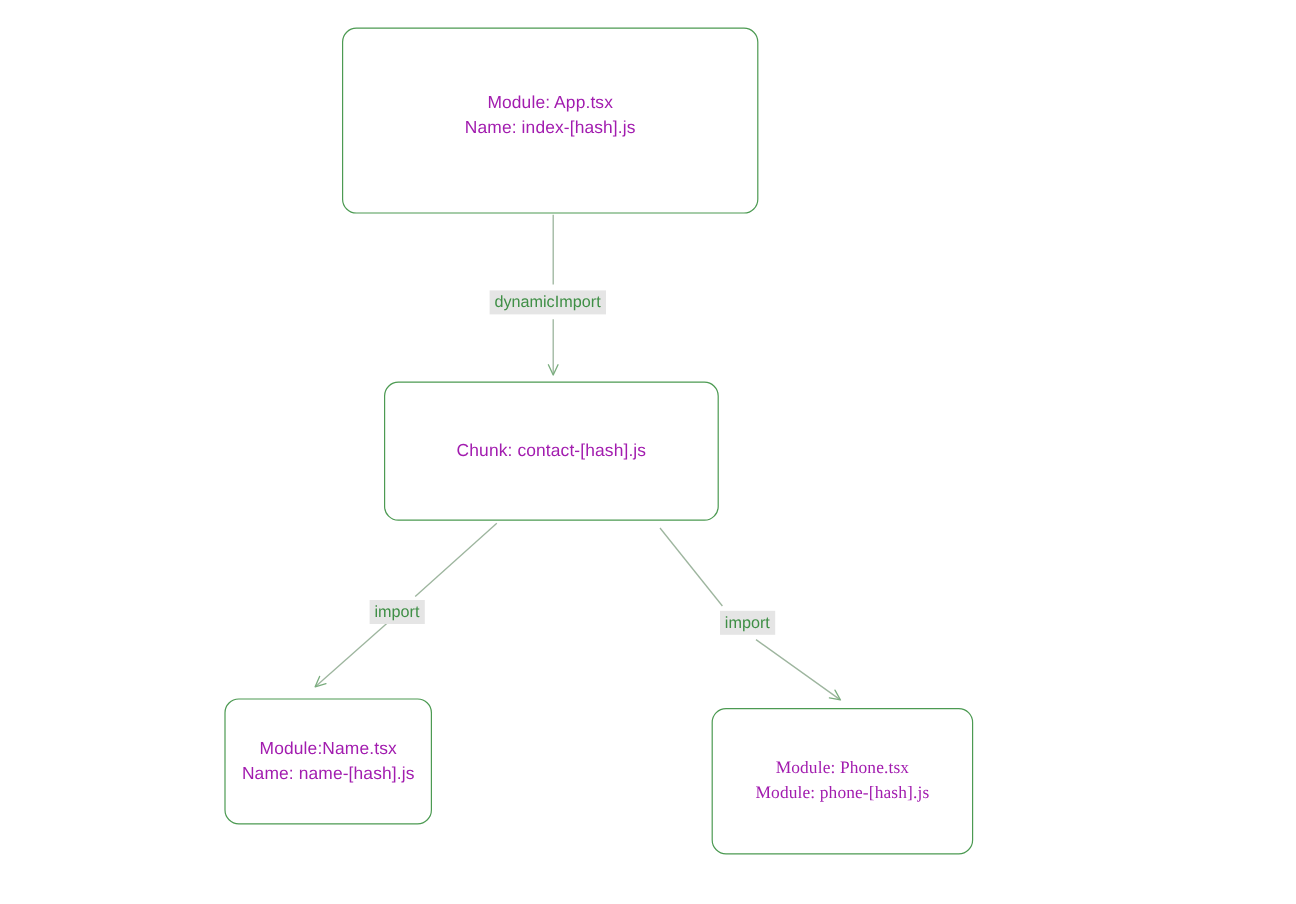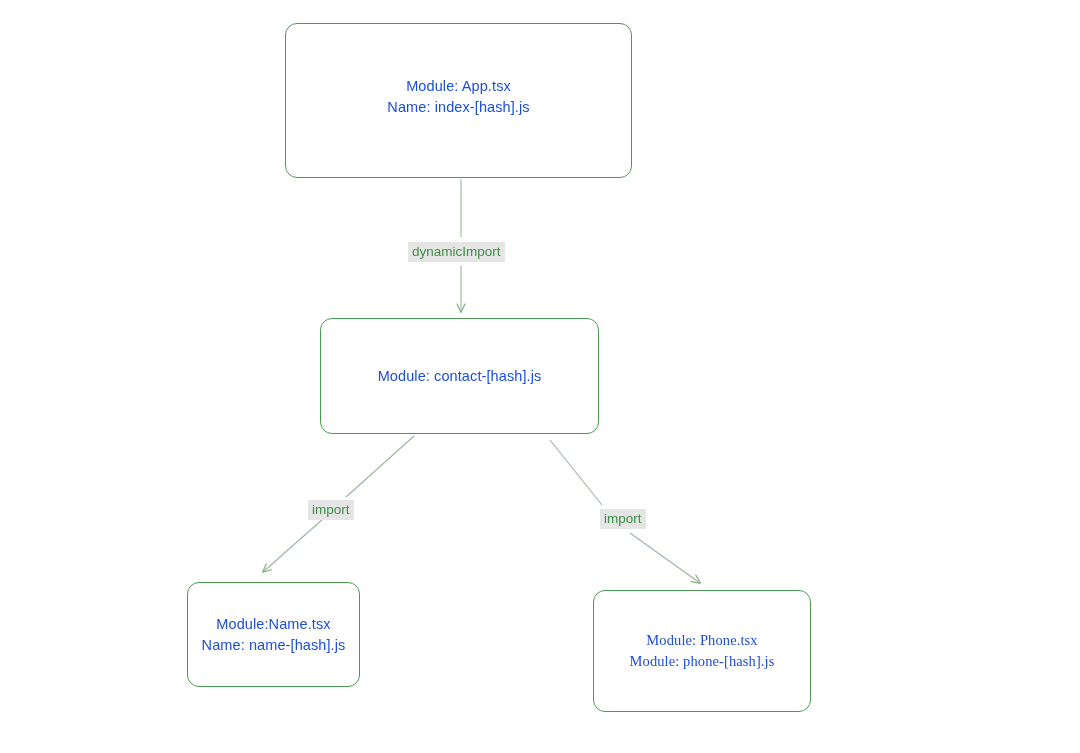--- a/index.html
+++ b/index.html
@@ -28,21 +28,21 @@
     box-sizing: border-box;
     border: 1px solid #4c9a52;
     border-radius: 12px;
     background: #ffffff;
     display: flex;
     flex-direction: column;
     align-items: center;
     justify-content: center;
   }
   .node-line {
-    color: #1d4ed8;
+    color: #a21caf;
     font-size: 14.5px;
     line-height: 21px;
     white-space: nowrap;
     letter-spacing: 0.1px;
   }
   
   #node-app      { left: 285px; top: 23px;  width: 347px; height: 155px; }
   #node-contact  { left: 320px; top: 318px; width: 279px; height: 116px; }
   #node-name     { left: 187px; top: 582px; width: 173px; height: 105px; }
   #node-phone    { left: 593px; top: 590px; width: 218px; height: 122px; font-family: Liberation Serif, serif; }
@@ -96,21 +96,21 @@
 
   <div class="node" id="node-app">
     <div class="node-body">
       <div class="node-line">Module: App.tsx</div>
       <div class="node-line">Name: index-[hash].js</div>
     </div>
   </div>
 
   <div class="node" id="node-contact">
     <div class="node-body">
-      <div class="node-line">Module: contact-[hash].js</div>
+      <div class="node-line">Chunk: contact-[hash].js</div>
     </div>
   </div>
 
   <div class="node" id="node-name">
     <div class="node-body">
       <div class="node-line">Module:Name.tsx</div>
       <div class="node-line">Name: name-[hash].js</div>
     </div>
   </div>
 

